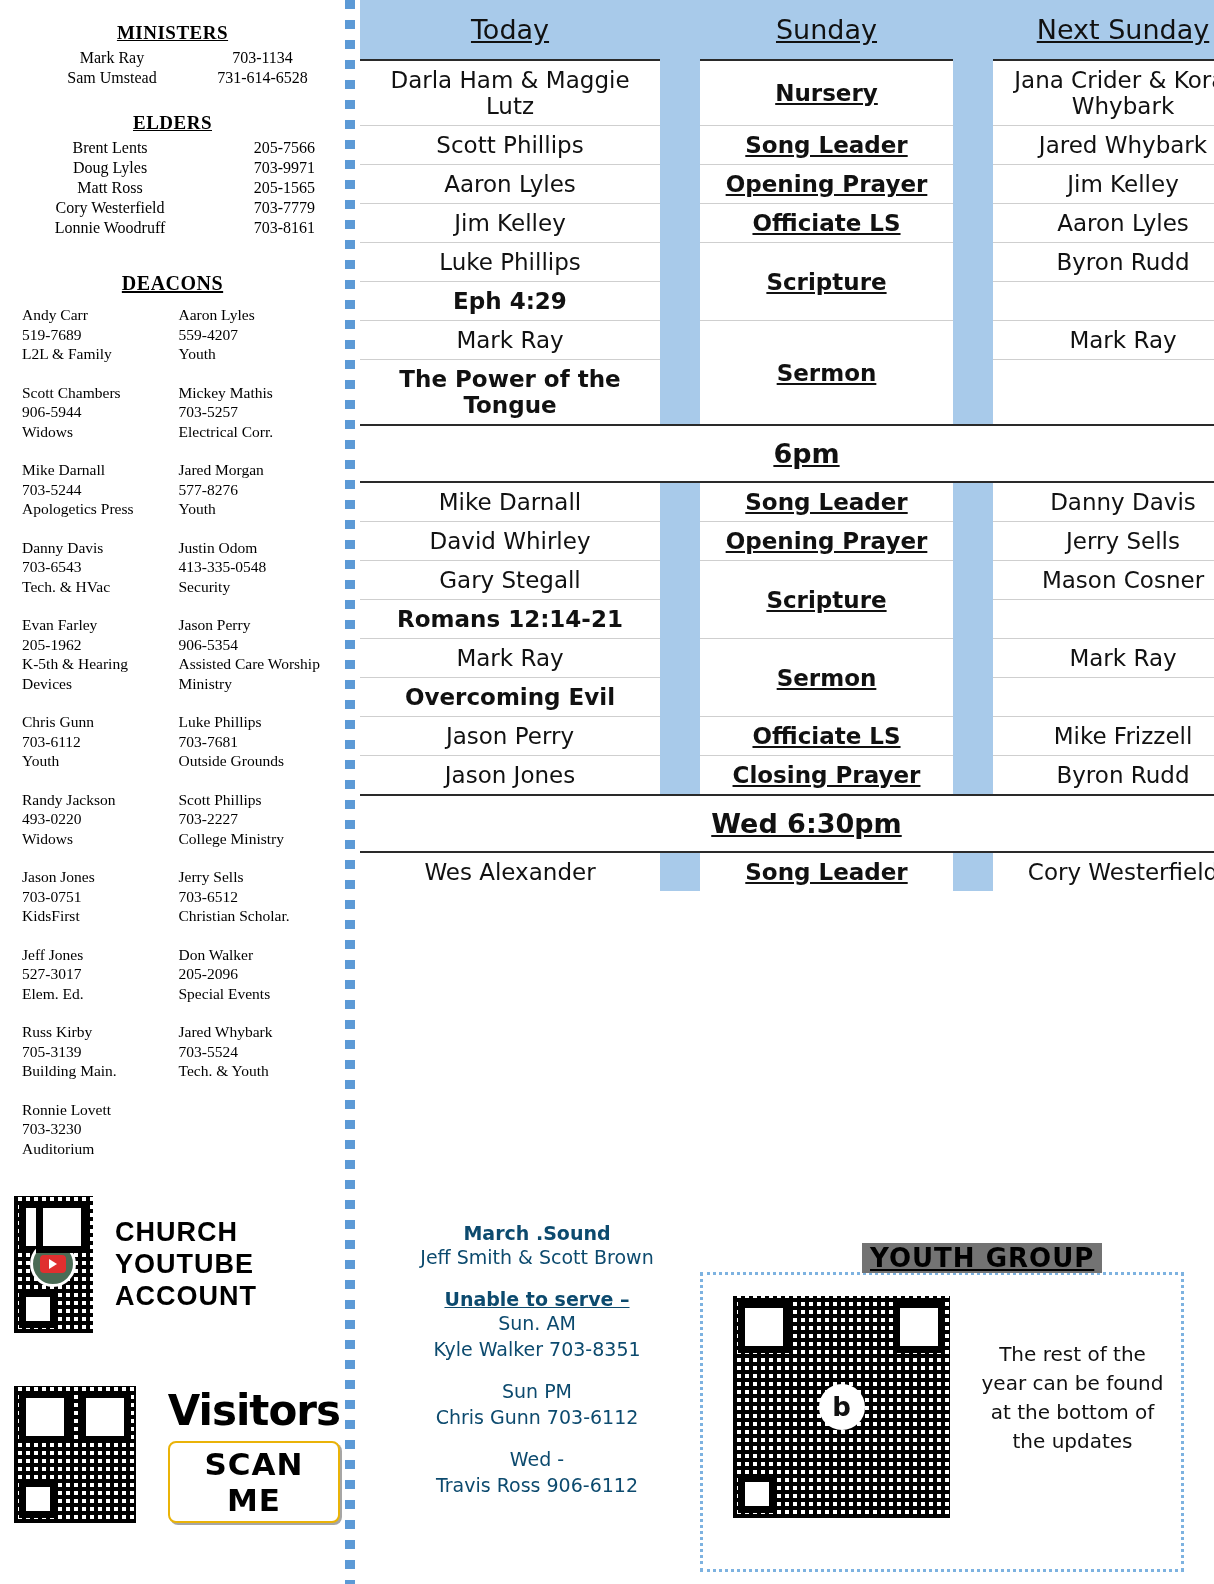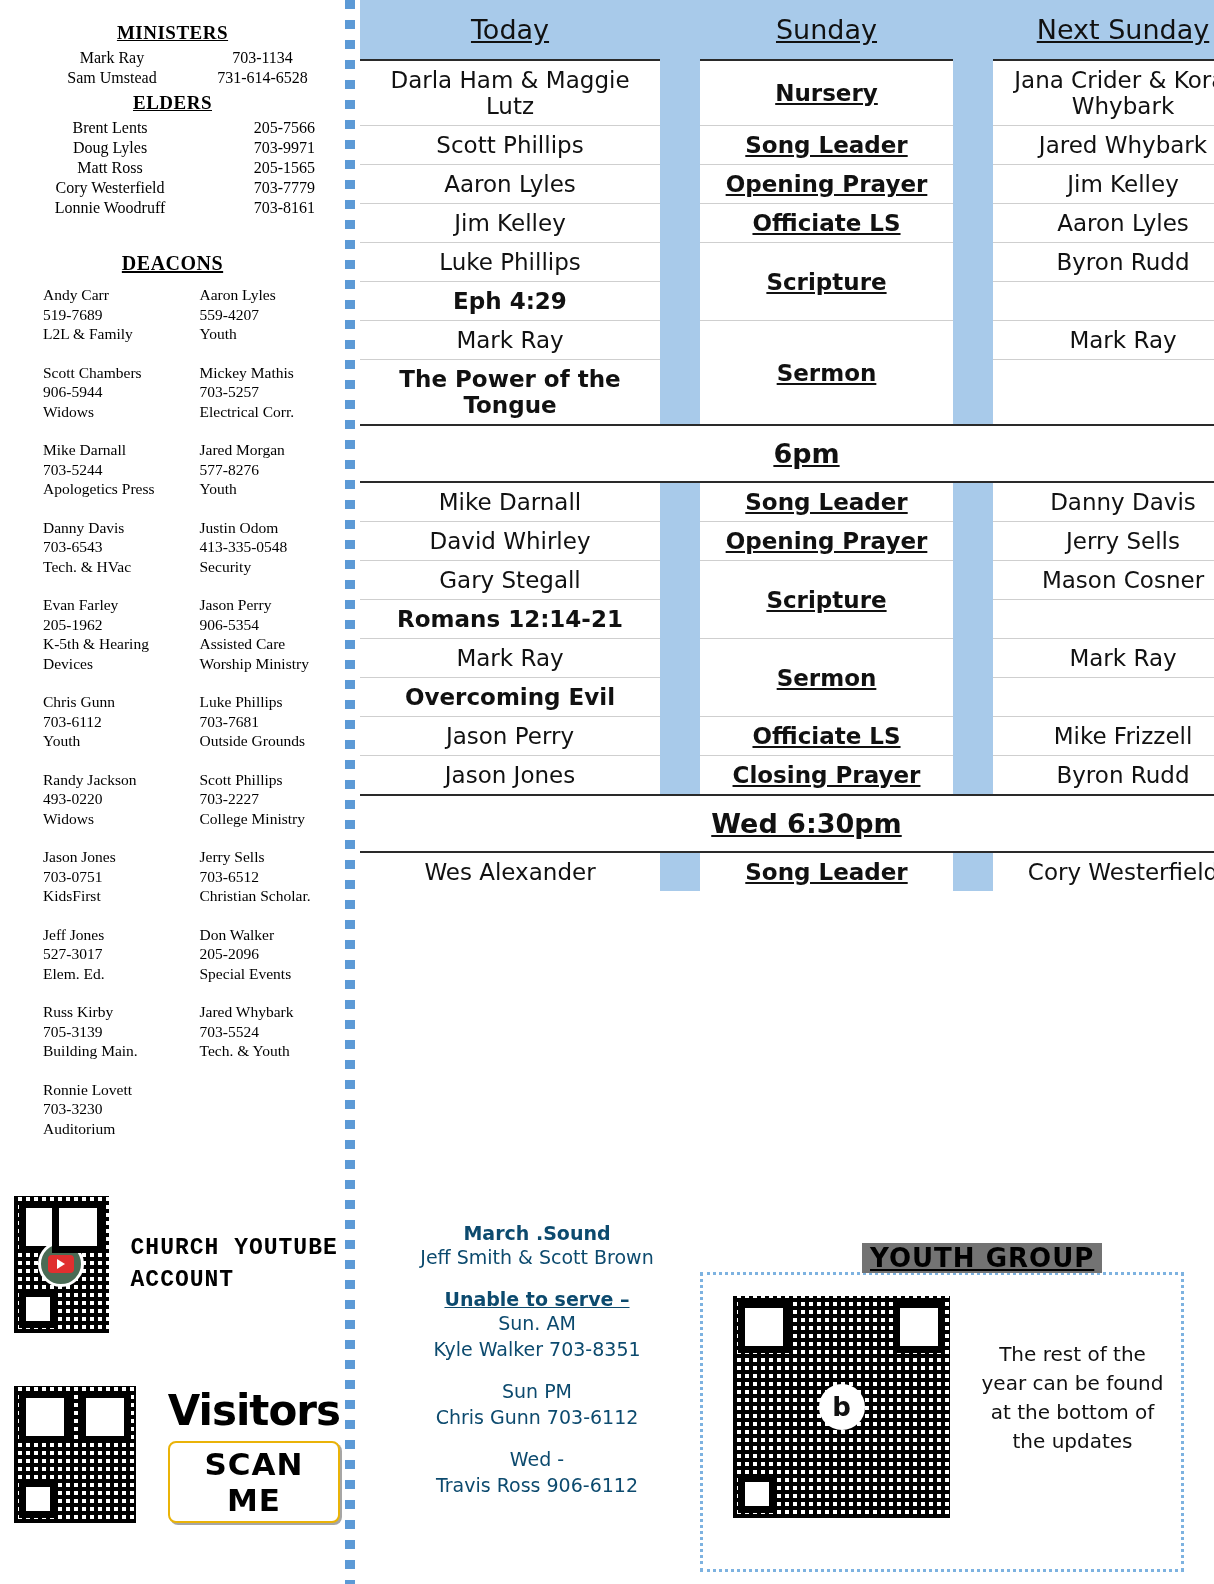--- a/index.html
+++ b/index.html
@@ -31,39 +31,38 @@
     font-size:16px;
     padding:1px 0;
   }
   .nm-name { text-align:center; }
   .nm-phone { text-align:center; }
 
   .ministers-list { margin:4px 22px 0 22px; }
   .ministers-list .nm-name { width:180px; }
   .ministers-list .nm-phone { flex:1; }
 
-  #elders-title { margin-top:4px; }
+  #elders-title { margin-top:24px; }
   .elders-list { margin:4px 30px 0 30px; }
   .elders-list .nm-name { width:160px; text-align:center;}
   .elders-list .nm-phone { flex:1; text-align:right;}
 
   #deacons-title { margin-top:34px; font-size:20px;}
 
   .deacons-grid {
     margin:10px 18px 0 22px;
     display:grid;
     grid-template-columns:1fr 1fr;
     column-gap:8px;
     row-gap:0px;
   }
   .deacon {
     font-size:15.5px;
     line-height:19.5px;
     margin-bottom:19px;
-    margin-left:21px;
   }
   .deacon .dn { }
   .deacon .dp { }
   .deacon .dr { }
 
   
   #qr-youtube-wrap {
     position:absolute; left:10px; top:1189px;
     width:330px; height:150px;
   }
@@ -95,23 +94,23 @@
     width:26px;height:18px;background:#e02f2f;border-radius:4px;
     display:flex;align-items:center;justify-content:center;
   }
   .yt-badge i {
     display:block;width:0;height:0;
     border-left:8px solid #fff;
     border-top:5px solid transparent;
     border-bottom:5px solid transparent;
   }
   .qr-caption {
-    font-family:Liberation Mono, monospace;
-    font-weight:bold;
-    font-size:23px;
+    font-family:Liberation Sans, sans-serif;
+    font-weight:bold;
+    font-size:27px;
     line-height:32px;
     letter-spacing:1px;
     text-transform:uppercase;
   }
   #qr-visitors-wrap {
     position:absolute; left:10px; top:1374px;
     width:330px; height:160px;
   }
   #visitors-text {
     font-family:"DejaVu Sans", sans-serif;

